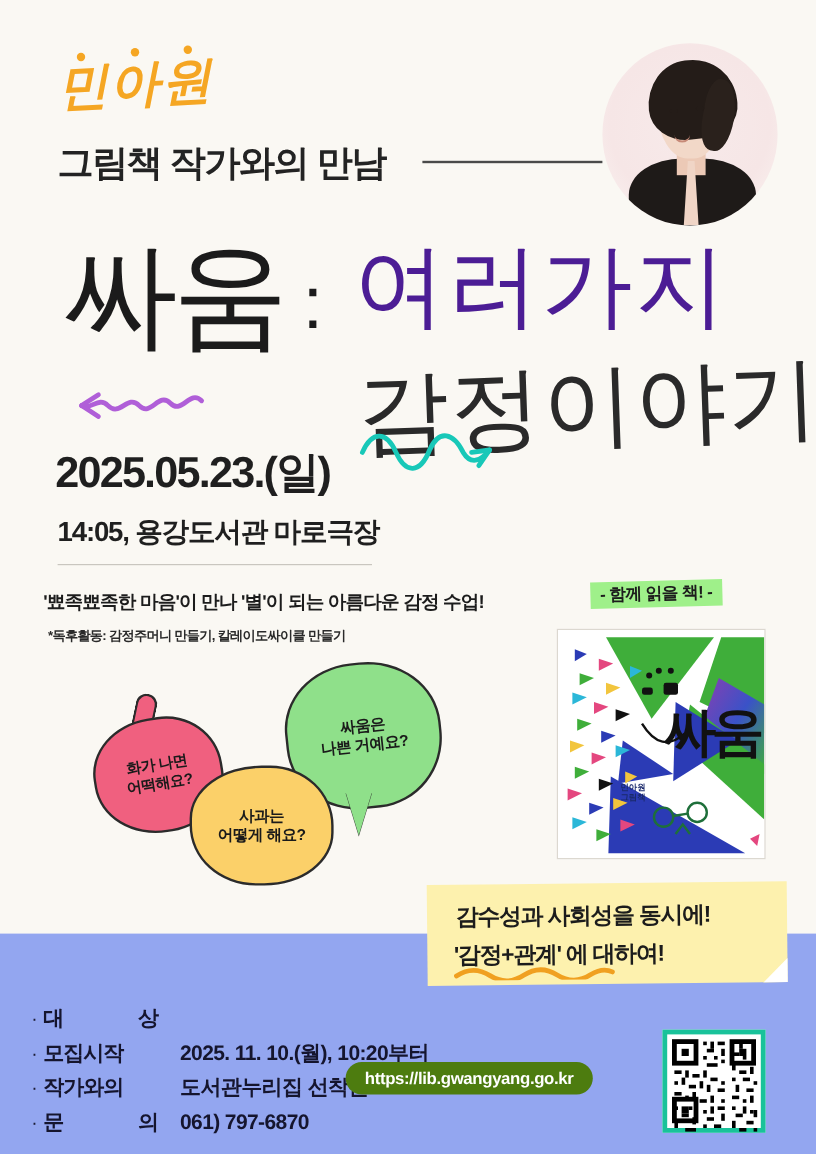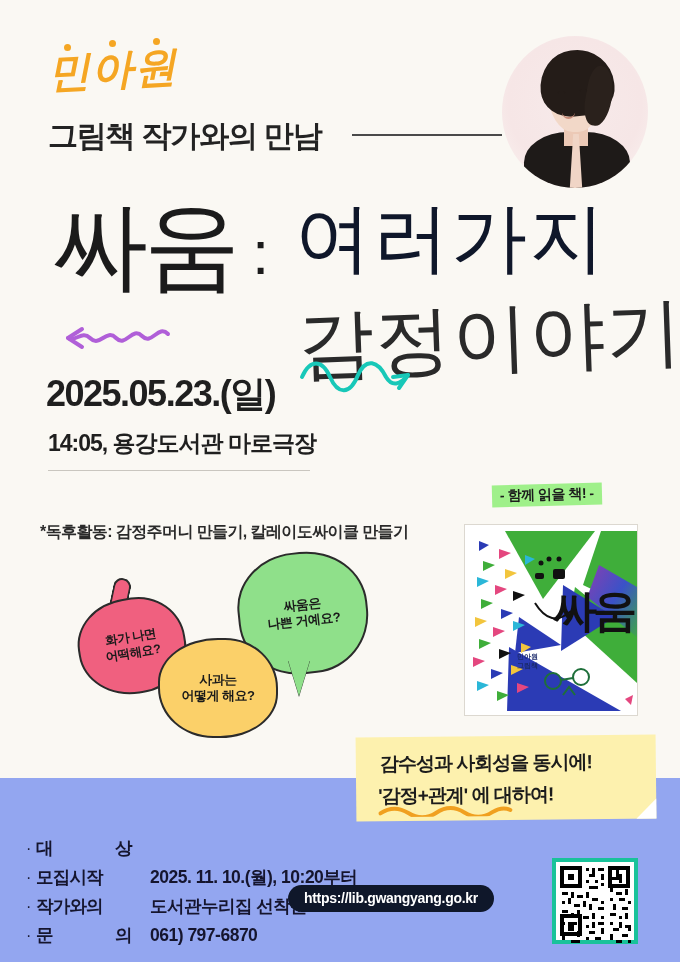--- a/index.html
+++ b/index.html
@@ -165,21 +165,21 @@
     font-size: 62px;
     font-weight: 300;
     color: #1b1b1b;
     line-height: 1;
   }
   .title-sub1 {
     position: absolute;
     left: 295px; top: 200px;
     font-size: 76px;
     font-weight: 200;
-    color: #0f172a;
+    color: #4c1d95;
     letter-spacing: 2px;
     line-height: 1;
     white-space: nowrap;
     font-family: "DejaVu Sans", sans-serif;
   }
   .title-sub2 {
     position: absolute;
     left: 298px; top: 300px;
     font-size: 76px;
     font-weight: 200;
@@ -226,21 +226,21 @@
     left: 36px; top: 492px;
     font-size: 15.5px;
     font-weight: 700;
     color: #1c1c1c;
     letter-spacing: -0.7px;
     white-space: nowrap;
   }
   .desc-sub {
     position: absolute;
     left: 40px; top: 522px;
-    font-size: 16px;
+    font-size: 11px;
     font-weight: 700;
     color: #2a2a2a;
     letter-spacing: -0.6px;
     white-space: nowrap;
   }
 
   
   .bubble {
     position: absolute;
     display: flex;
@@ -417,21 +417,21 @@
   .rvalue {
     font-size: 17.5px;
     font-weight: 600;
     color: #15152e;
     letter-spacing: -0.5px;
     margin-left: 18px;
   }
   .url-pill {
     position: absolute;
     left: 288px; top: 885px;
-    background: #0f172a;
+    background: #4d7c0f;
     color: #ffffff;
     border-radius: 20px;
     padding: 5px 16px 6px 16px;
     font-size: 14px;
     font-weight: 700;
     letter-spacing: -0.3px;
     white-space: nowrap;
   }
 
   
@@ -510,20 +510,21 @@
 
   <svg class="arrow-teal" width="140" height="48" viewBox="0 0 140 48">
     <path d="M6 22 C14 4, 26 4, 34 22 C42 40, 54 40, 62 20 C70 2, 82 6, 90 22 C96 32, 104 30, 112 20" fill="none" stroke="#18c8b8" stroke-width="4" stroke-linecap="round"></path>
     <path d="M112 20 L97 22 M112 20 L103 33" fill="none" stroke="#18c8b8" stroke-width="4" stroke-linecap="round" stroke-linejoin="round"></path>
   </svg>
 
   <div class="event-date">2025.05.23.(일)</div>
   <div class="event-venue">14:05, 용강도서관 마로극장</div>
   <div class="hr-thin"></div>
 
+  <div class="desc-main">'뾰족뾰족한 마음'이 만나 '별'이 되는 아름다운 감정 수업!</div>
   <div class="desc-sub">*독후활동: 감정주머니 만들기, 칼레이도싸이클 만들기</div>
 
   <div class="bubble-pink-tail"></div>
   <div class="bubble bubble-pink">
     <div>
       <div>화가 나면</div>
       <div>어떡해요?</div>
     </div>
   </div>
 

